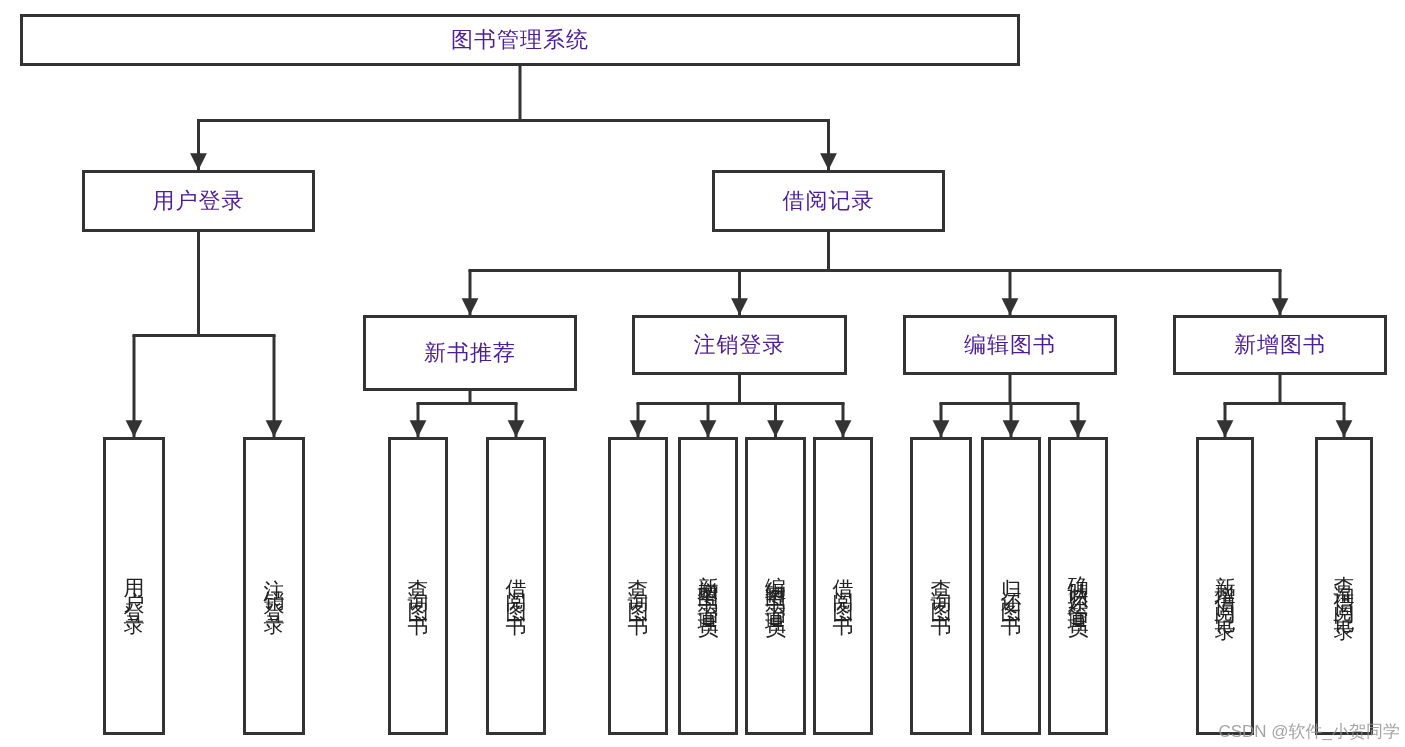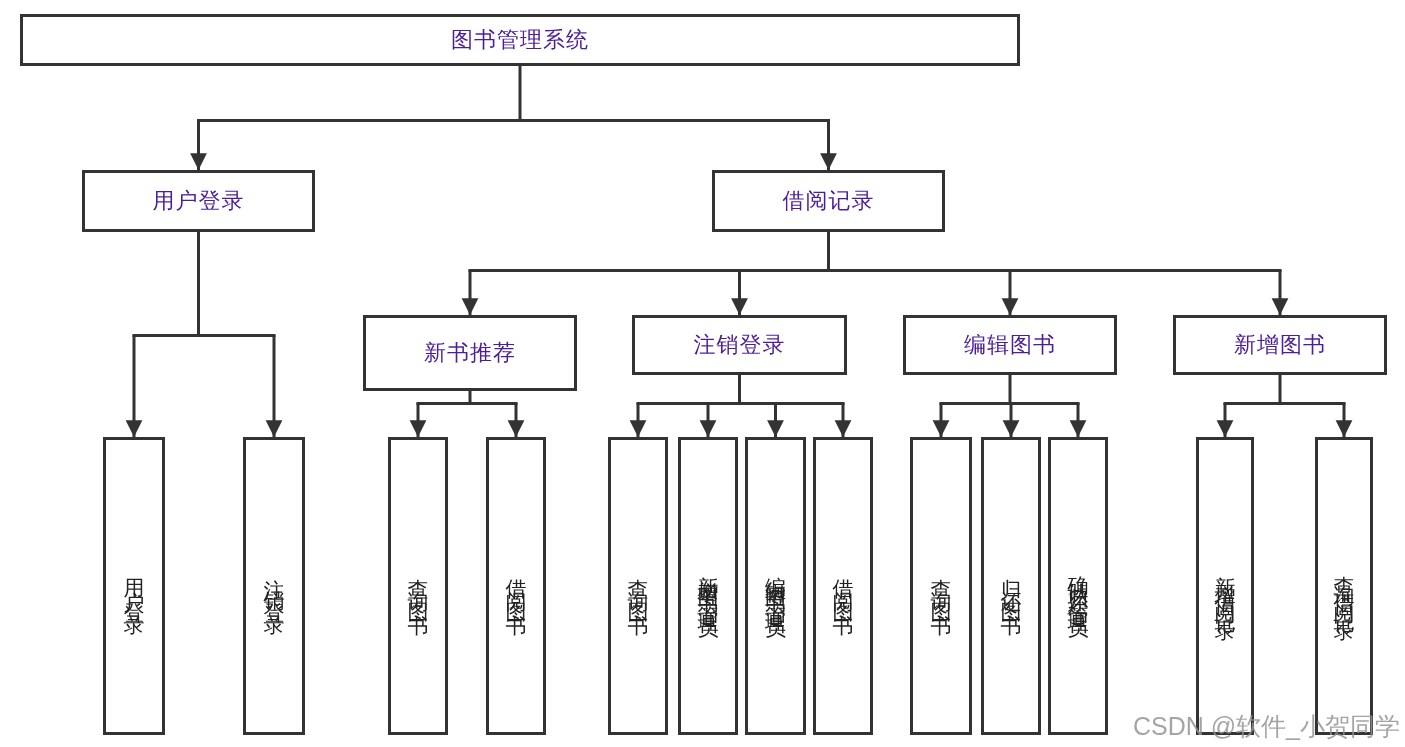--- a/index.html
+++ b/index.html
@@ -16,21 +16,21 @@
   .hnode span { font-size:22px; color:#4c1d95; letter-spacing:1px; white-space:nowrap; }
   .vtext {
     writing-mode:vertical-rl; text-orientation:mixed;
     font-size:21px; color:#222222; line-height:1.15; white-space:nowrap;
   }
   .ls4 { letter-spacing:12px; }
   .ls6 { letter-spacing:9px; }
   .ls9 { letter-spacing:6px; }
   #watermark {
     position:absolute; right:5px; bottom:4px; z-index:3;
-    font-size:25px; color:rgba(148,148,148,0.85); white-space:nowrap;
+    font-size:17px; color:rgba(148,148,148,0.85); white-space:nowrap;
   }
 </style>
 </head>
 <body>
 
 <div id="stage">
 
   <svg id="connectors" width="1405" height="747" viewBox="0 0 1405 747">
     <defs>
       <marker id="arrow" viewBox="0 0 10 10" refX="10" refY="5" markerWidth="5.6" markerHeight="7" orient="auto">

